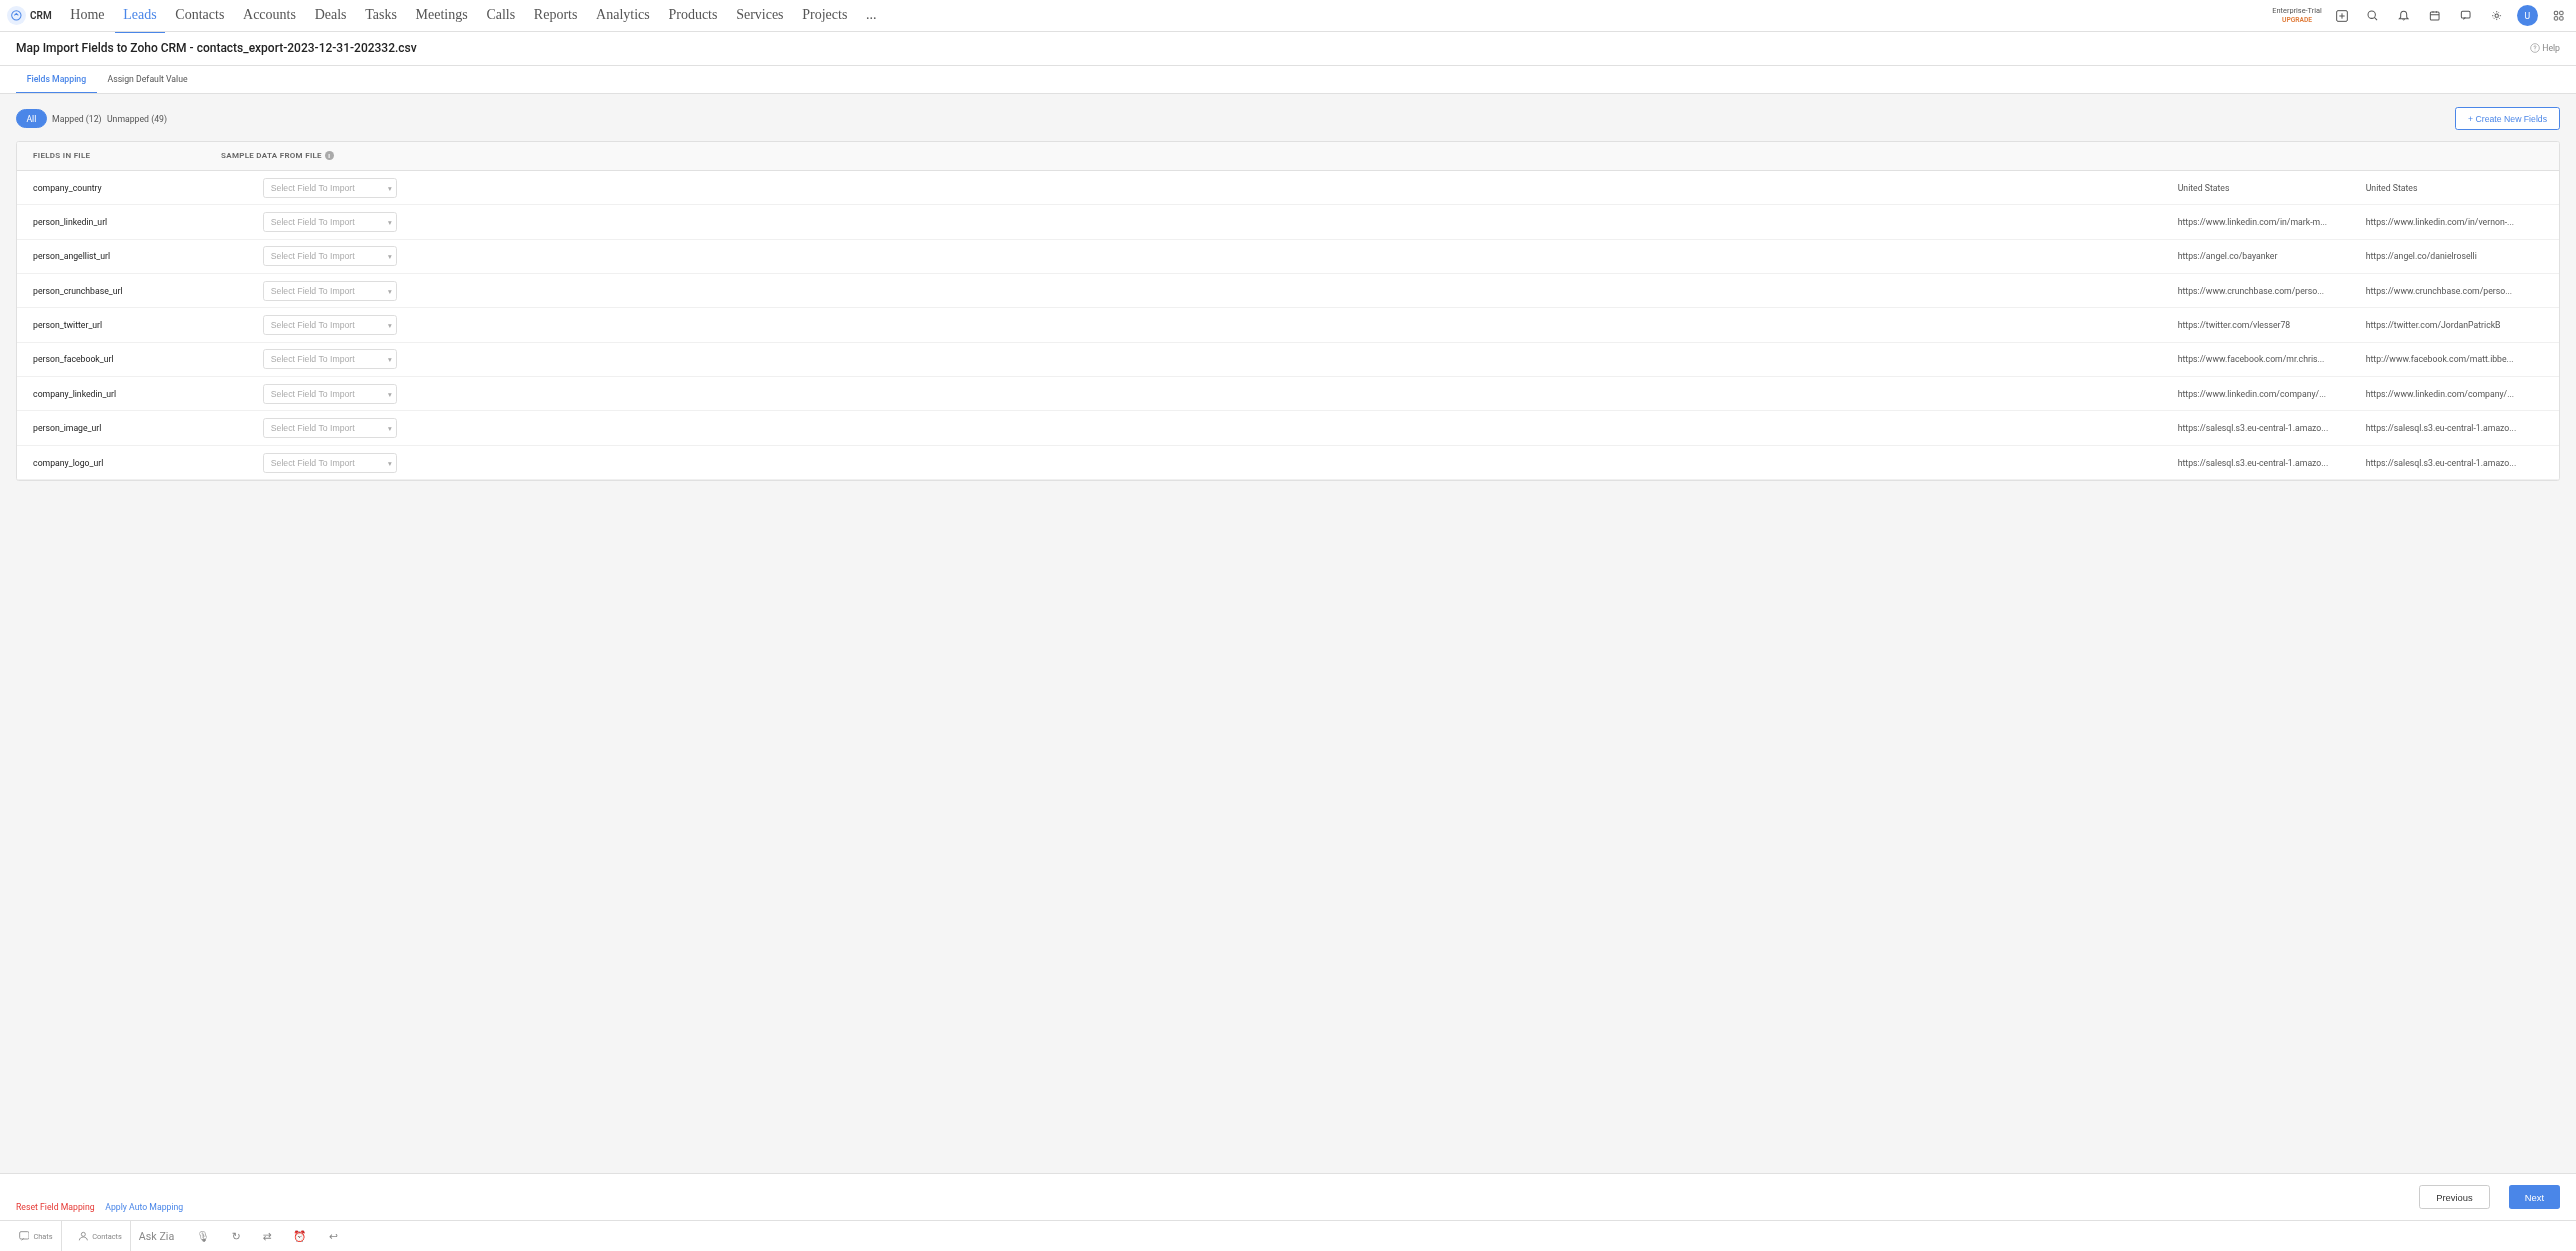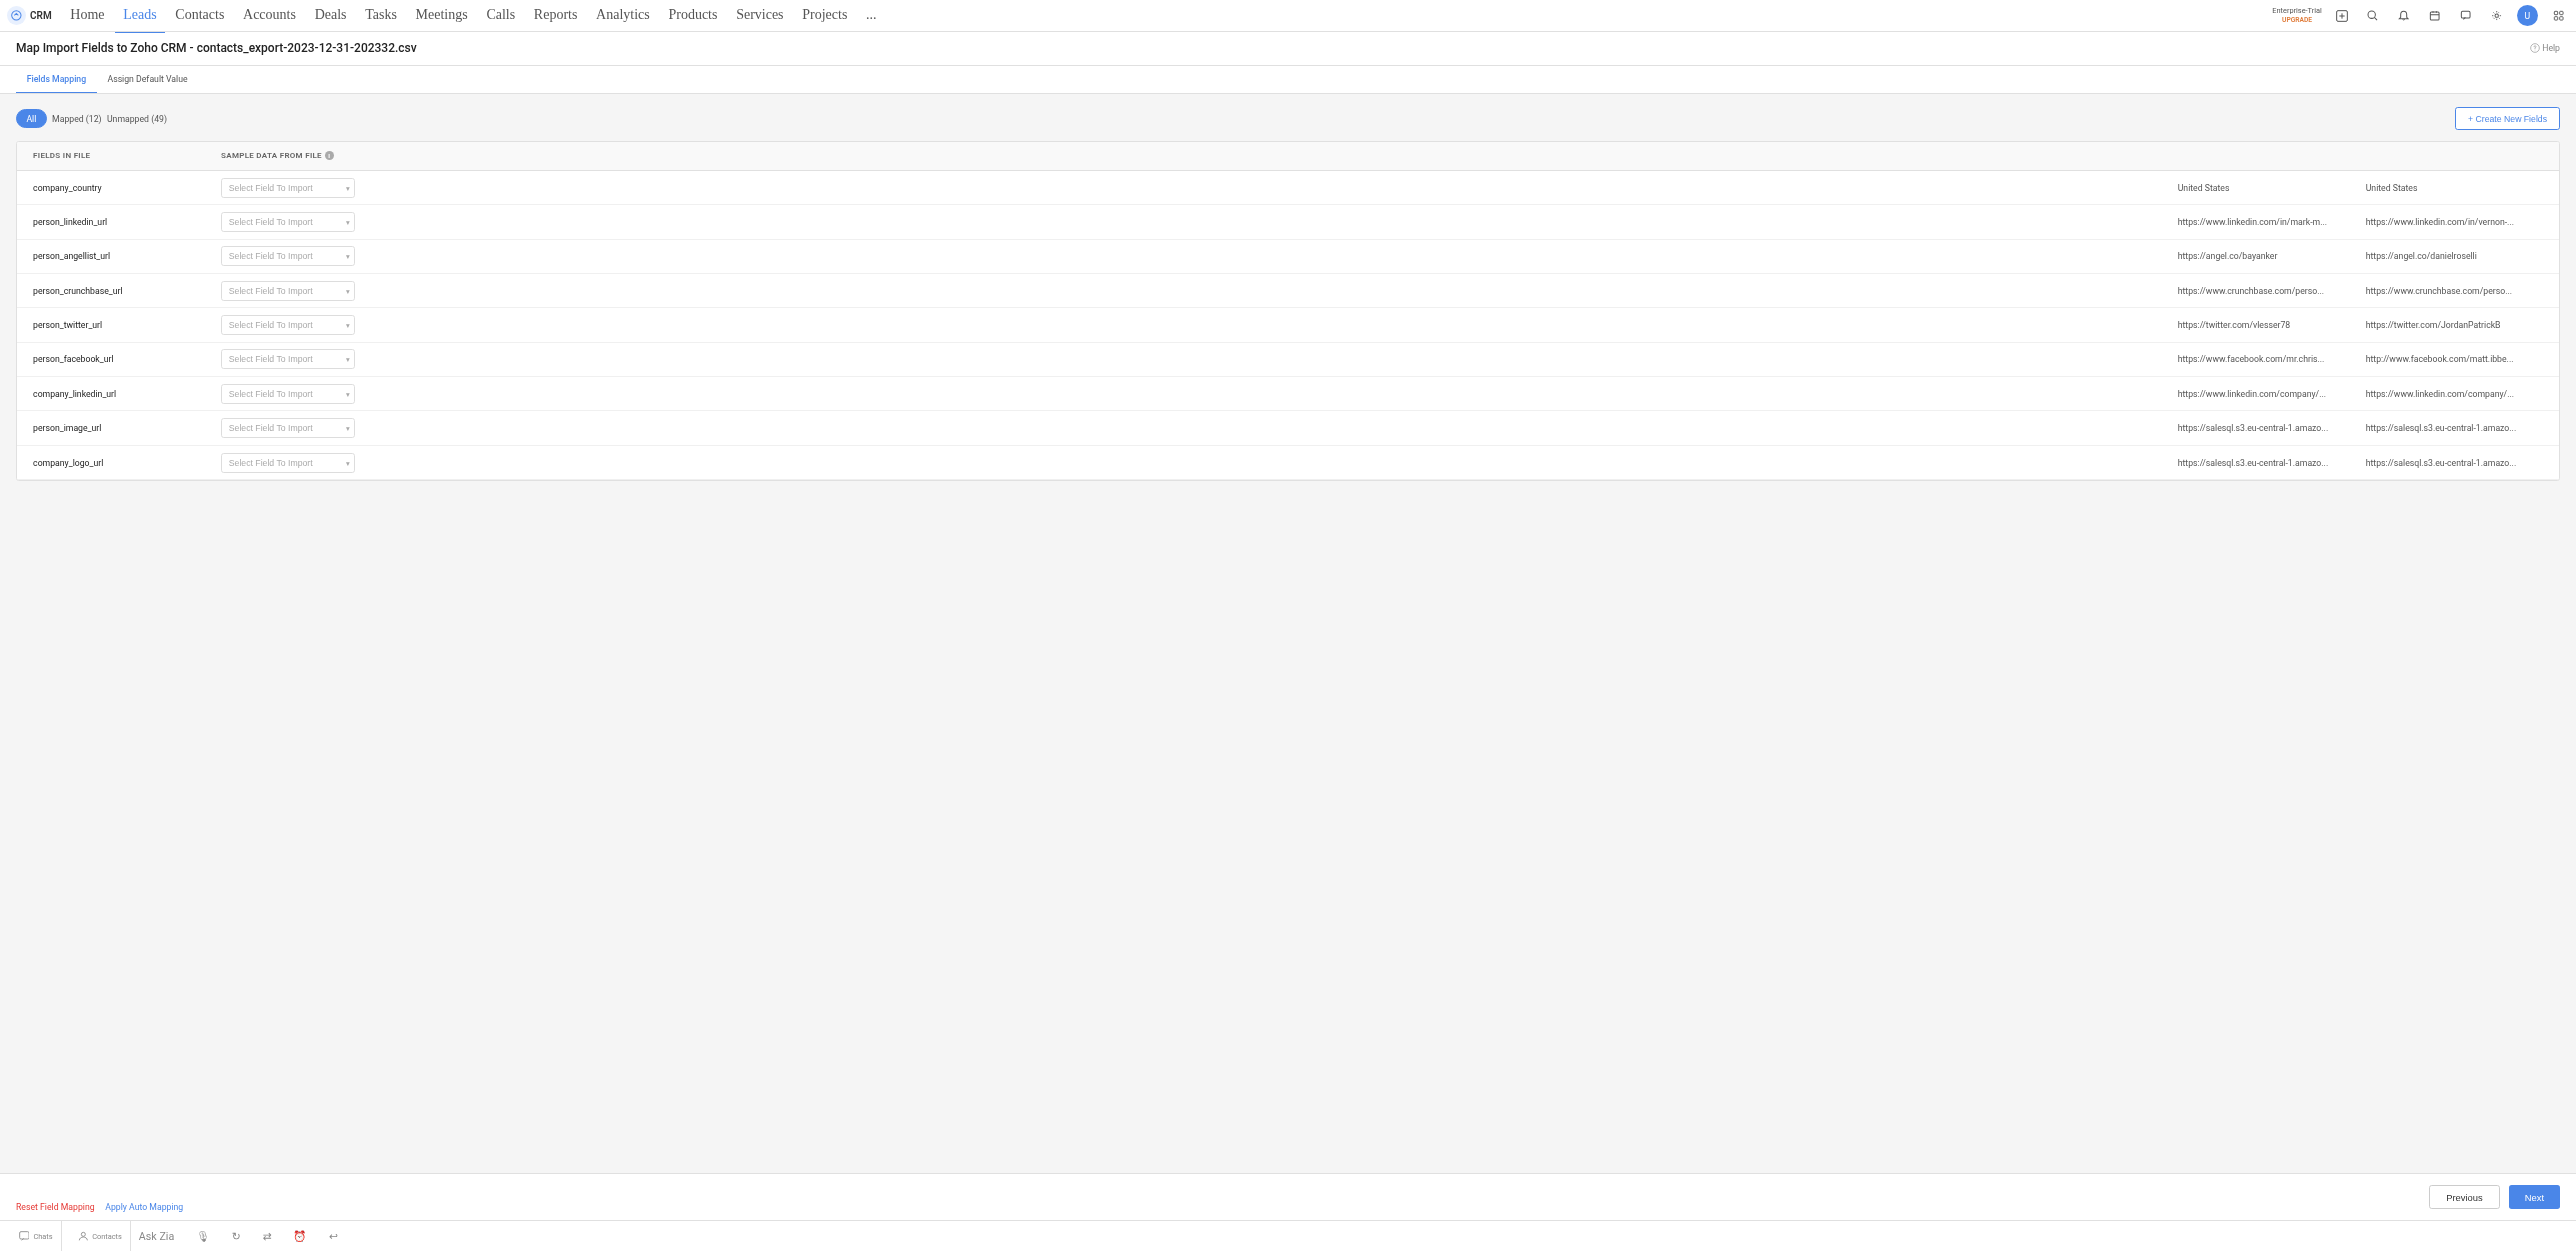--- a/index.html
+++ b/index.html
@@ -97,21 +97,21 @@
     .table-row {
       display: grid;
       grid-template-columns: 188px 1fr 188px 188px;
       border-bottom: 0.7px solid #f0f0f0;
       padding: 0 10.7px;
       align-items: center;
     }
     .table-row:last-child { border-bottom: none; }
     .td { padding: 6.7px 5.4px; font-size: 8.7px; color: #333; overflow: hidden; text-overflow: ellipsis; white-space: nowrap; }
     .td-field-name { color: #222; }
-    .select-field-wrapper { position: relative; display: inline-block; }
+    .select-field-wrapper { position: relative; display: inline-block; margin-left: 42px; }
     .select-field-wrapper::after {
       content: '▾'; position: absolute; right: 5.4px; top: 50%; transform: translateY(-50%); color: #aaa; pointer-events: none; font-size: 7.4px;
     }
     .select-field-wrapper select {
       width: 134px; padding: 4px 19px 4px 6.7px; border: 0.7px solid #ddd; border-radius: 2.7px; font-size: 8.7px; color: #aaa; background: #fff; appearance: none; cursor: pointer;
     }
     .sample-data { color: #555; font-size: 8.7px; overflow: hidden; text-overflow: ellipsis; white-space: nowrap; }
 
     
     .table-body {
@@ -123,21 +123,21 @@
     .bottom-bar {
       background: #fff;
       border-top: 0.7px solid #e0e0e0;
       padding: 8px 16px;
       display: flex; align-items: center; justify-content: space-between;
       position: fixed; bottom: 0; left: 0; right: 0;
     }
     .bottom-left { display: flex; gap: 10.7px; margin-top: 20px; }
     .reset-link { color: #e53935; font-size: 8.7px; cursor: pointer; text-decoration: none; }
     .auto-map-link { color: #4a86e8; font-size: 8.7px; cursor: pointer; text-decoration: none; }
-    .bottom-right { display: flex; gap: 9px; margin-left: 48px; }
+    .bottom-right { display: flex; gap: 19px; margin-left: 48px; }
     .btn-prev { padding: 5.4px 16px; border: 0.7px solid #ccc; background: #fff; color: #333; border-radius: 2.7px; font-size: 9.4px; cursor: pointer; }
     .btn-next { padding: 5.4px 16px; background: #4a86e8; color: #fff; border: none; border-radius: 2.7px; font-size: 9.4px; cursor: pointer; font-weight: 500; }
 
     
     .smart-chat-bar {
       position: fixed; bottom: 0; left: 0; right: 0; background: #fff; border-top: 0.7px solid #e0e0e0; height: 31px; display: flex; align-items: center; padding: 0 10.7px; gap: 8px; z-index: 100;
     }
     .chat-section { display: flex; align-items: center; gap: 4px; padding: 0 8px; border-right: 0.7px solid #e0e0e0; height: 100%; }
     .chat-section-label { font-size: 7.4px; color: #888; }
     .chat-input-area { flex: 1; display: flex; align-items: center; padding: 0 8px; }

